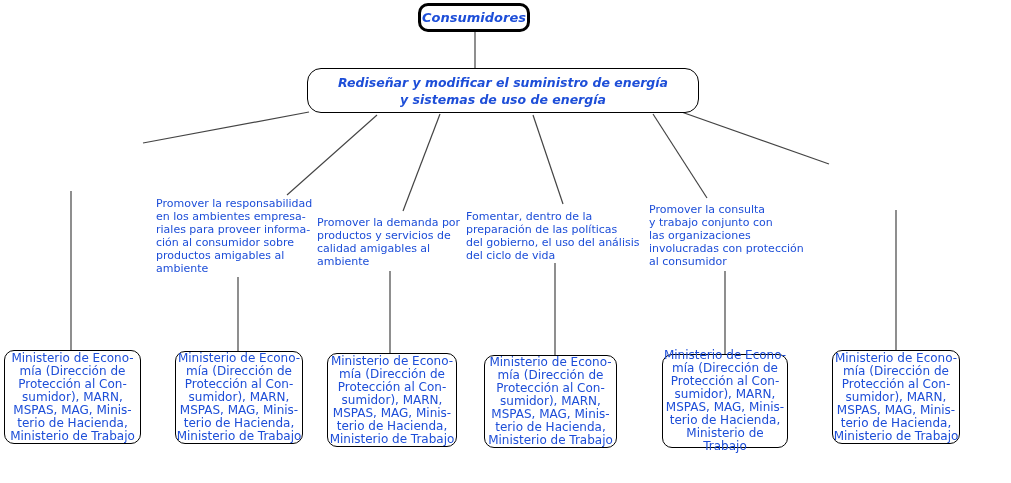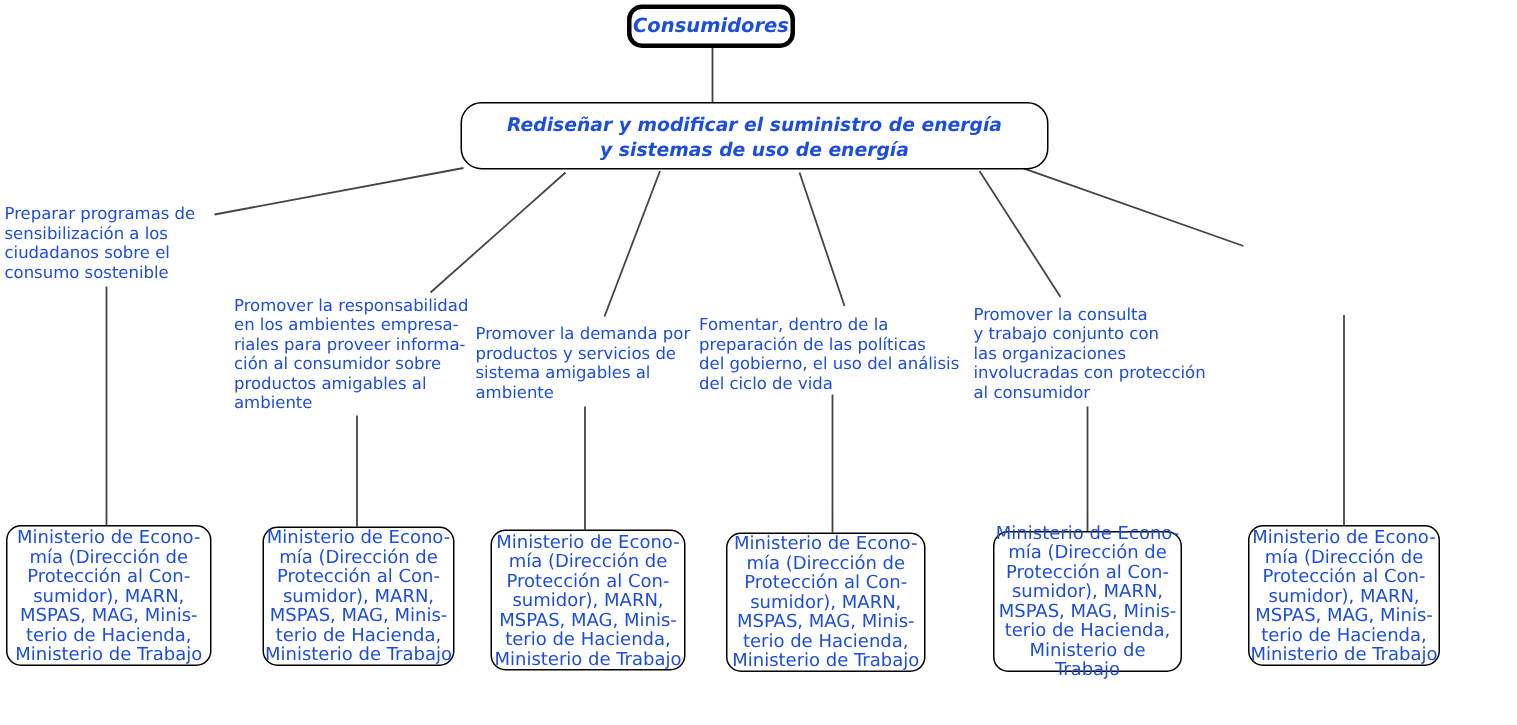--- a/index.html
+++ b/index.html
@@ -66,33 +66,29 @@
     <line x1="555" y1="263" x2="555" y2="355"></line>
     <line x1="725" y1="271" x2="725" y2="354"></line>
     <line x1="896" y1="210" x2="896" y2="350"></line>
   </svg>
 
   <div class="node root-node">Consumidores</div>
 
   <div class="node strategy-node">Rediseñar y modificar el suministro de energía
 y sistemas de uso de energía</div>
 
-  <div class="action-label a1">Preparar programas de
-sensibilización a los
-ciudadanos sobre el
-consumo sostenible</div>
   <div class="action-label a2">Promover la responsabilidad
 en los ambientes empresa-
 riales para proveer informa-
 ción al consumidor sobre
 productos amigables al
 ambiente</div>
   <div class="action-label a3">Promover la demanda por
 productos y servicios de
-sistema amigables al
+calidad amigables al
 ambiente</div>
   <div class="action-label a4">Fomentar, dentro de la
 preparación de las políticas
 del gobierno, el uso del análisis
 del ciclo de vida</div>
   <div class="action-label a5">Promover la consulta
 y trabajo conjunto con
 las organizaciones
 involucradas con protección
 al consumidor</div>

